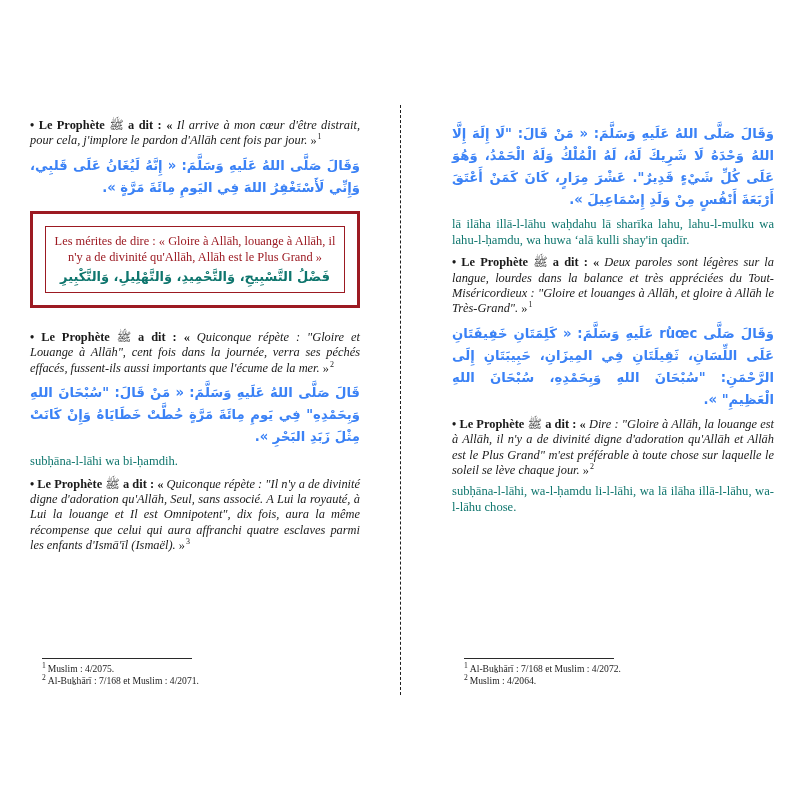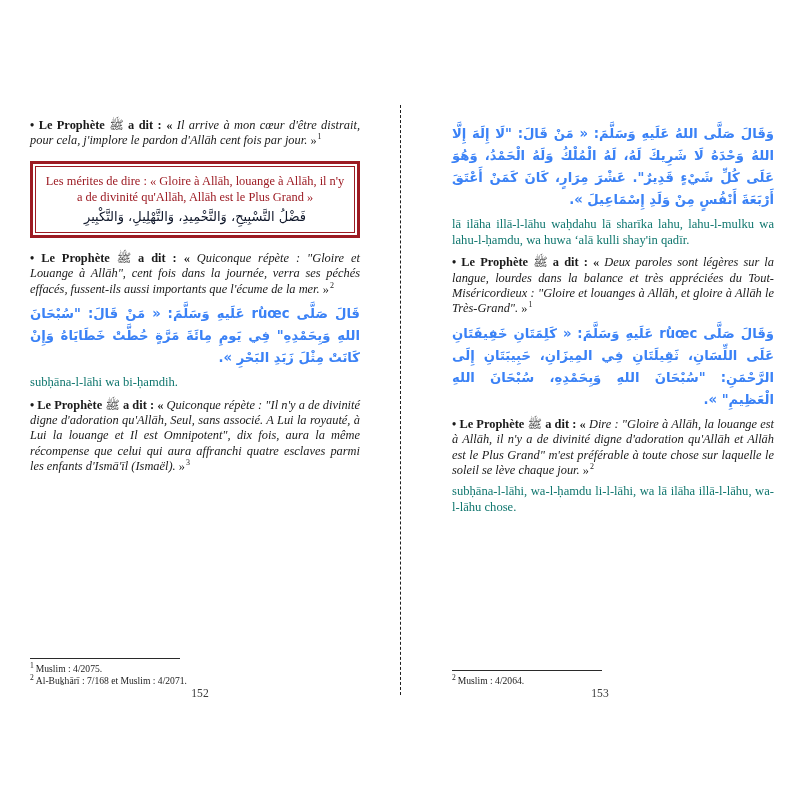--- a/index.html
+++ b/index.html
@@ -94,51 +94,51 @@
     line-height: 15.6px;
     margin: 0 0 7px 0;
     text-align: justify;
     font-family: "Liberation Serif", "DejaVu Serif", serif;
   }
 
   
   .merit-box {
     box-sizing: border-box;
     border: 3px solid #9c1a22;
-    padding: 2px;
-    margin: 12px 0 13px 0;
+    padding: 12px;
+    margin: 12px 0 22px 0;
     background: #ffffff;
   }
   .merit-box-inner {
     border: 1px solid #9c1a22;
     padding: 6px 8px 5px 8px;
   }
   .merit-fr {
     color: #9c1a22;
     font-size: 12.4px;
     line-height: 16px;
     text-align: center;
     margin: 0 0 2px 0;
   }
   .merit-ar {
     direction: rtl;
     unicode-bidi: bidi-override;
-    color: #0f172a;
+    color: #0f766e;
     font-family: "DejaVu Sans", "Liberation Sans", sans-serif;
-    font-weight: 400;
+    font-weight: 700;
     font-size: 13px;
     line-height: 20px;
     text-align: center;
     margin: 0;
   }
 
   
   .footnotes {
     position: absolute;
-    left: 0;
+    left: 12px;
     right: 0;
     bottom: 112px;
     padding: 0 64px;
   }
   .page-left .footnotes  { padding-left: 30px; padding-right: 40px; }
   .page-right .footnotes { padding-left: 52px; padding-right: 26px; }
   .fn-rule {
     width: 150px;
     height: 0;
     border-top: 1.1px solid #2a2a2a;
@@ -174,53 +174,53 @@
 
   <div class="page page-left">
 
     <p class="para">
       <span class="bullet">•</span>
       <span class="lead">Le Prophète</span>
       <span class="saw">ﷺ</span>
       <span class="lead">a dit : « </span><span class="quote">Il arrive à mon cœur d'être distrait, pour cela, j'implore le pardon d'Allāh cent fois par jour.</span><span> »</span><sup class="fn">1</sup>
     </p>
 
+    <p class="arabic">وَقَالَ صَلَّى اللهُ عَلَيهِ وَسَلَّمَ: « إِنَّهُ لَيُغَانُ عَلَى قَلبِي، وَإِنِّي لَأَسْتَغْفِرُ اللهَ فِي اليَومِ مِائَةَ مَرَّةٍ ».</p>
 
     <div class="merit-box">
       <div class="merit-box-inner">
         <p class="merit-fr">Les mérites de dire : « Gloire à Allāh, louange à Allāh, il n'y a de divinité qu'Allāh, Allāh est le Plus Grand »</p>
         <p class="merit-ar">فَضْلُ التَّسْبِيحِ، وَالتَّحْمِيدِ، وَالتَّهْلِيلِ، وَالتَّكْبِيرِ</p>
       </div>
     </div>
 
     <p class="para">
       <span class="bullet">•</span>
       <span class="lead">Le Prophète</span>
       <span class="saw">ﷺ</span>
       <span class="lead">a dit : « </span><span class="quote">Quiconque répète : "Gloire et Louange à Allāh", cent fois dans la journée, verra ses péchés effacés, fussent-ils aussi importants que l'écume de la mer.</span><span> »</span><sup class="fn">2</sup>
     </p>
 
-    <p class="arabic">قَالَ صَلَّى cœurُ عَلَيهِ وَسَلَّمَ: « مَنْ قَالَ: "سُبْحَانَ اللهِ وَبِحَمْدِهِ" فِي يَومِ مِائَةَ مَرَّةٍ حُطَّتْ خَطَايَاهُ وَإِنْ كَانَتْ مِثْلَ زَبَدِ البَحْرِ ».</p>
+    <p class="arabic">قَالَ صَلَّى اللهُ عَلَيهِ وَسَلَّمَ: « مَنْ قَالَ: "سُبْحَانَ اللهِ وَبِحَمْدِهِ" فِي يَومِ مِائَةَ مَرَّةٍ حُطَّتْ خَطَايَاهُ وَإِنْ كَانَتْ مِثْلَ زَبَدِ البَحْرِ ».</p>
 
     <p class="translit">subḥāna-l-lāhi wa bi-ḥamdih.</p>
 
     <p class="para">
       <span class="bullet">•</span>
       <span class="lead">Le Prophète</span>
       <span class="saw">ﷺ</span>
       <span class="lead">a dit : « </span><span class="quote">Quiconque répète : "Il n'y a de divinité digne d'adoration qu'Allāh, Seul, sans associé. A Lui la royauté, à Lui la louange et Il est Omnipotent", dix fois, aura la même récompense que celui qui aura affranchi quatre esclaves parmi les enfants d'Ismā'īl (Ismaël).</span><span> »</span><sup class="fn">3</sup>
     </p>
 
     <div class="footnotes">
       <div class="fn-rule"></div>
       <p class="fn-line"><sup>1</sup><span>Muslim : 4/2075.</span></p>
       <p class="fn-line"><sup>2</sup><span>Al-Buḵhārī : 7/168 et Muslim : 4/2071.</span></p>
     </div>
 
-    <div class="folio">152</div>
   </div>
 
   <div class="page page-right">
 
     <p class="arabic">وَقَالَ صَلَّى اللهُ عَلَيهِ وَسَلَّمَ: « مَنْ قَالَ: "لَا إِلَهَ إِلَّا اللهُ وَحْدَهُ لَا شَرِيكَ لَهُ، لَهُ الْمُلْكُ وَلَهُ الْحَمْدُ، وَهُوَ عَلَى كُلِّ شَيْءٍ قَدِيرٌ". عَشْرَ مِرَارٍ، كَانَ كَمَنْ أَعْتَقَ أَرْبَعَةَ أَنْفُسٍ مِنْ وَلَدِ إِسْمَاعِيلَ ».</p>
 
     <p class="translit">lā ilāha illā-l-lāhu waḥdahu lā sharīka lahu, lahu-l-mulku wa lahu-l-ḥamdu, wa huwa ‘alā kulli shay'in qadīr.</p>
 
     <p class="para">
       <span class="bullet">•</span>
@@ -237,20 +237,20 @@
       <span class="lead">Le Prophète</span>
       <span class="saw">ﷺ</span>
       <span class="lead">a dit : « </span><span class="quote">Dire : "Gloire à Allāh, la louange est à Allāh, il n'y a de divinité digne d'adoration qu'Allāh et Allāh est le Plus Grand" m'est préférable à toute chose sur laquelle le soleil se lève chaque jour.</span><span> »</span><sup class="fn">2</sup>
     </p>
 
 
     <p class="translit">subḥāna-l-lāhi, wa-l-ḥamdu li-l-lāhi, wa lā ilāha illā-l-lāhu, wa-l-lāhu chose.</p>
 
     <div class="footnotes">
       <div class="fn-rule"></div>
+      <p class="fn-line"><sup>1</sup><span>Al-Buḵhārī : 7/168 et Muslim : 4/2072.</span></p>
       <p class="fn-line"><sup>2</sup><span>Muslim : 4/2064.</span></p>
     </div>
 
-    <div class="folio">153</div>
   </div>
 
   <div class="divider"></div>
 </div>
 
 </body></html>

